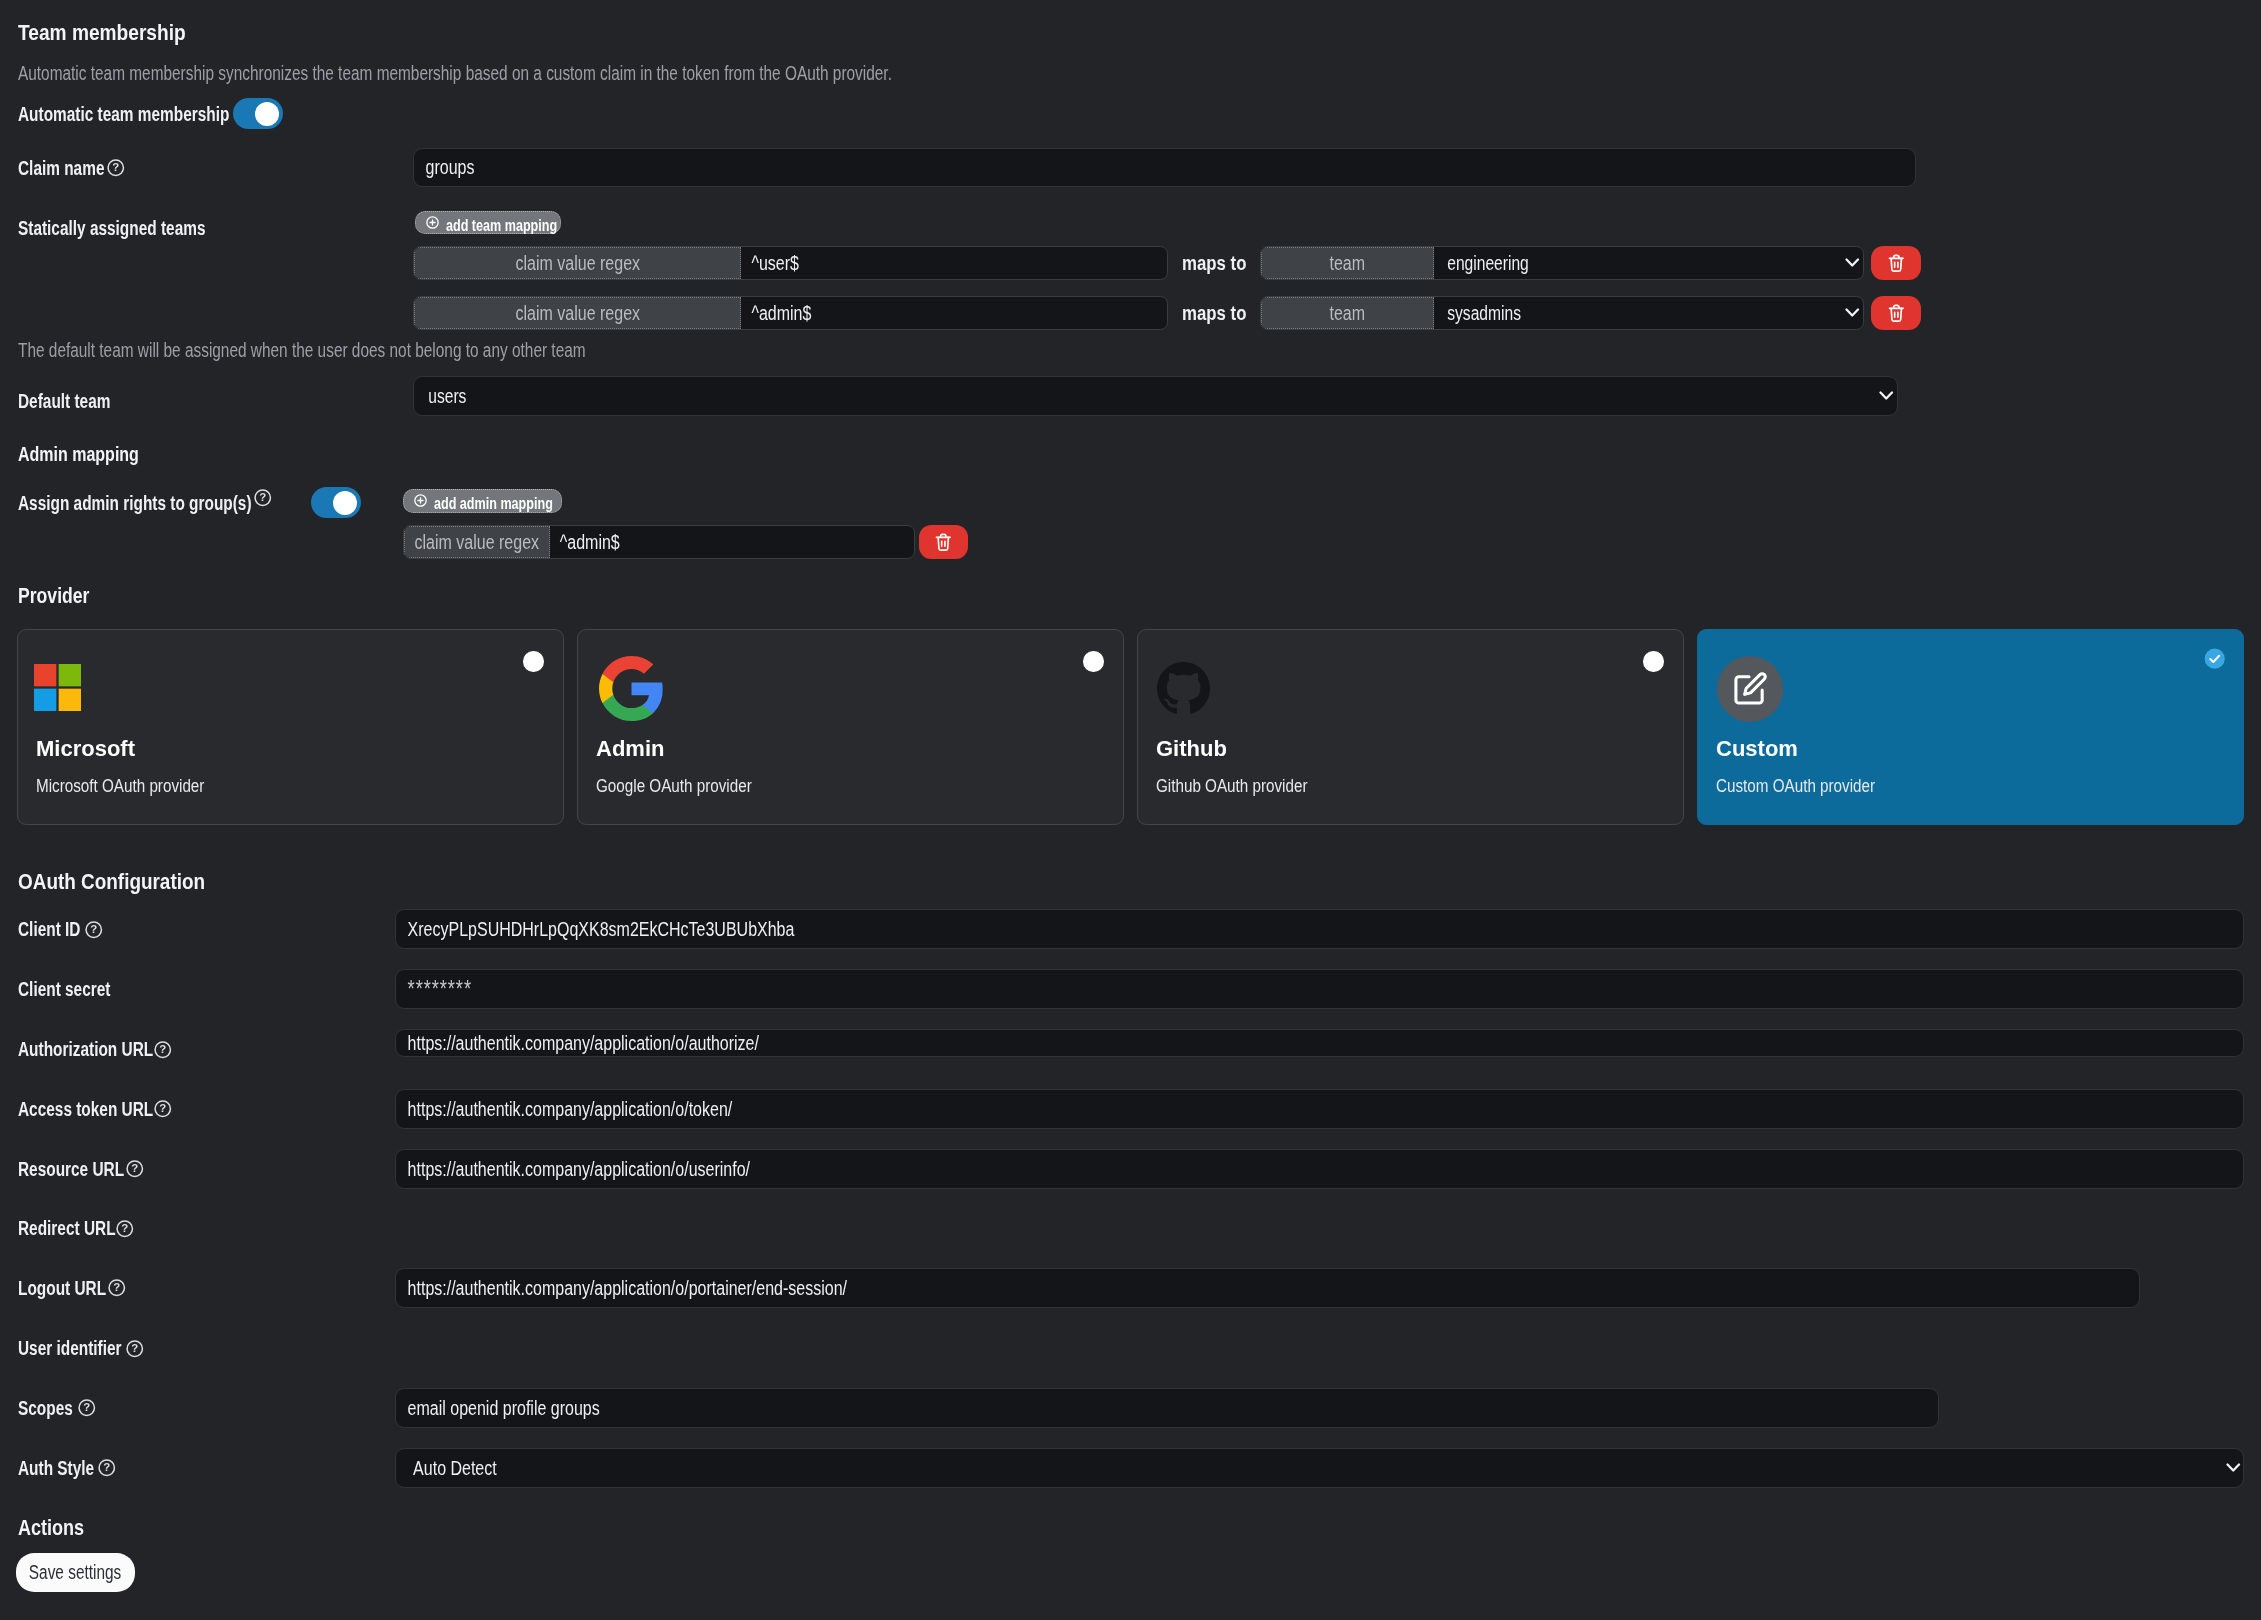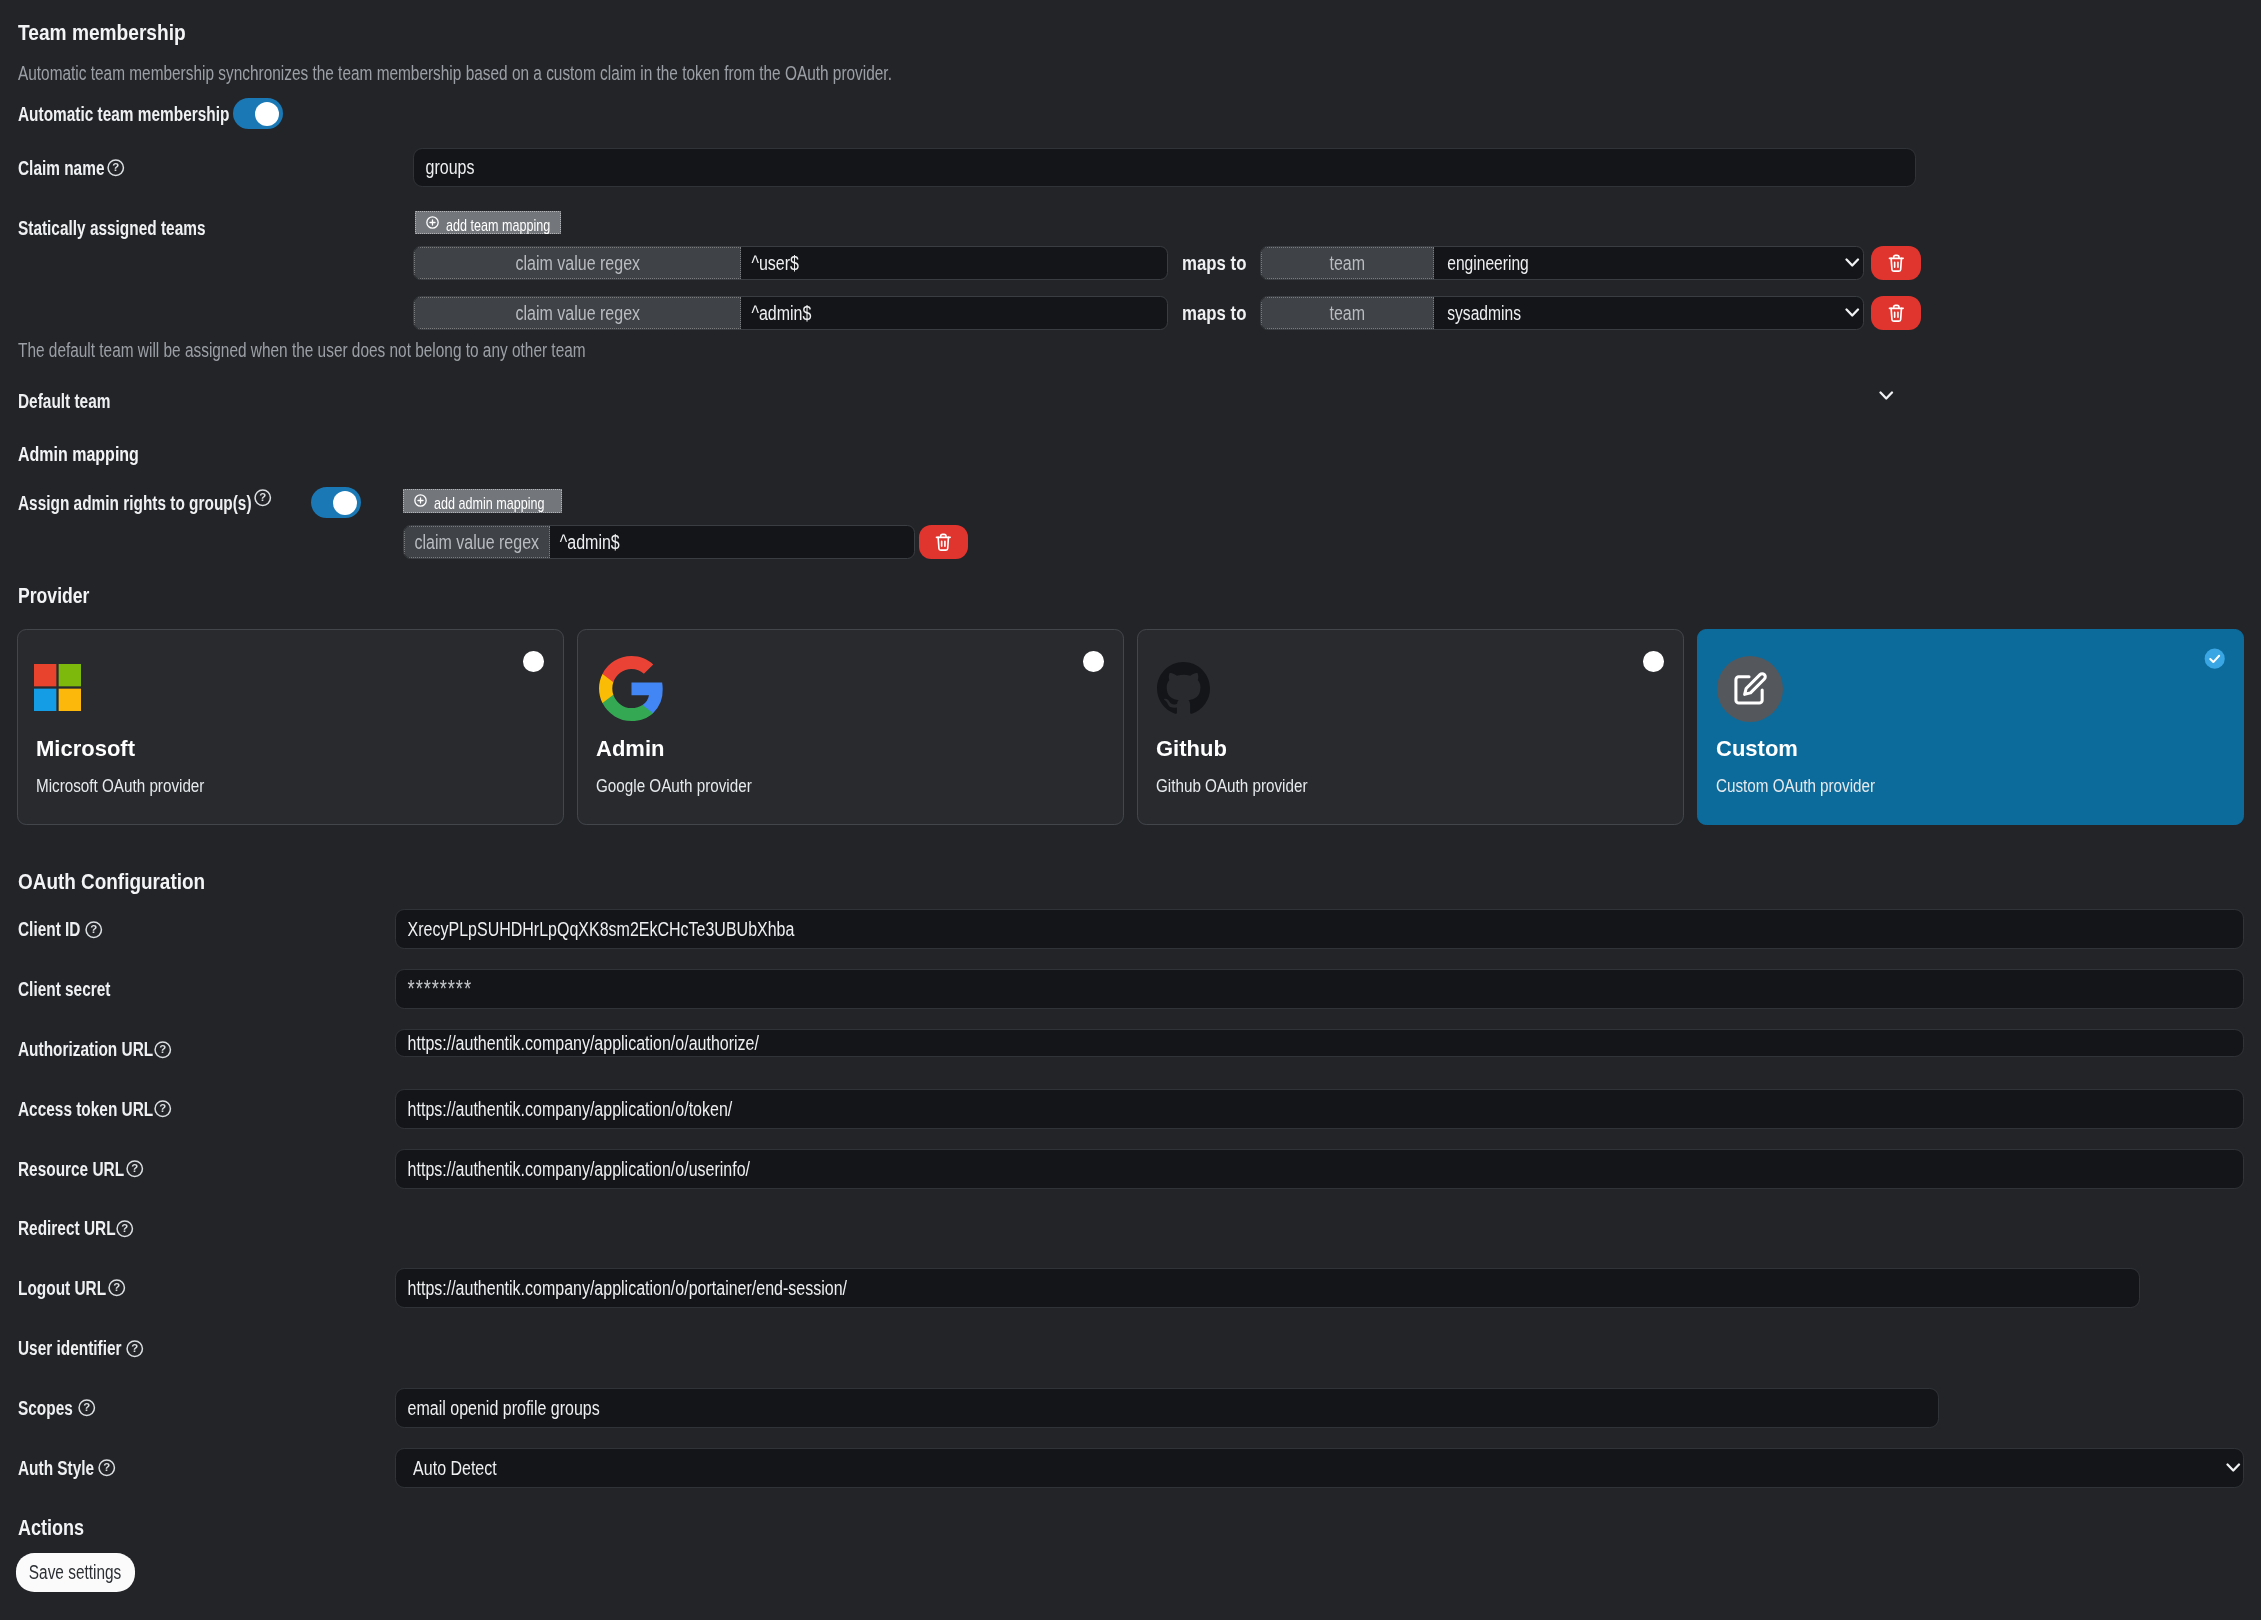--- a/index.html
+++ b/index.html
@@ -5,21 +5,21 @@
 body { font-family:"Liberation Sans", sans-serif; -webkit-font-smoothing:antialiased; }
 .page { position:relative; width:2261px; height:1620px; background:#222428; overflow:hidden; }
 .sec { position:absolute; left:18.3px; font-size:22px; font-weight:600; color:#f3f4f6; line-height:1; white-space:nowrap; }
 .sub { position:absolute; left:18.3px; font-size:20px; font-weight:700; color:#f3f4f6; line-height:1; white-space:nowrap; }
 .desc { position:absolute; left:18.3px; font-size:20px; font-weight:400; color:#9ca0a6; line-height:1; white-space:nowrap; }
 .lab { position:absolute; left:18.3px; display:flex; align-items:center; font-size:20px; font-weight:600; color:#eef0f2; line-height:1; white-space:nowrap; }
 .inp { position:absolute; background:#141518; border:0.8px solid #303338; border-radius:9.2px; display:flex; align-items:center; color:#eef0f2; font-size:20px; white-space:nowrap; }
 .grp { position:absolute; display:flex; border-radius:7.6px; overflow:hidden; border:0.8px solid #3a3d41; background:#141518; white-space:nowrap; }
 .chip { outline:0.8px dotted rgba(255,255,255,0.30); outline-offset:-1.5px; background:#3f4246; color:#b9bcc1; font-size:20px; display:flex; align-items:center; justify-content:center; flex:none; }
 .gval { color:#eef0f2; font-size:20px; display:flex; align-items:center; flex:1; }
-.pill { position:absolute; outline:0.8px dotted rgba(255,255,255,0.45); outline-offset:-1.5px; background:#73767a; border-radius:1px; color:#fff; font-size:17px; font-weight:400; }
+.pill { position:absolute; outline:0.8px dotted rgba(255,255,255,0.45); outline-offset:-1.5px; background:#73767a; border-radius:10px; color:#fff; font-size:17px; font-weight:700; }
 .pill svg { position:absolute; left:10.7px; top:4.6px; }
 .pill .pt { position:absolute; left:31px; top:5.3px; transform:scaleX(0.74); transform-origin:left center; white-space:nowrap; }
 .tgl { position:absolute; width:50px; height:31px; border-radius:16px; background:#1a78b5; }
 .tgl i { position:absolute; right:3.8px; top:3.8px; width:24px; height:24px; border-radius:50%; background:#fff; }
 .del { position:absolute; background:#e0342e; border-radius:12.2px; display:flex; align-items:center; justify-content:center; }
 .chev { position:absolute; }
 .radio { position:absolute; width:20.6px; height:20.6px; border-radius:50%; background:#fff; }
 .card { position:absolute; top:629px; width:547px; height:196px; background:#282a2e; border:1.5px solid #43464b; border-radius:9.2px; }
 .hlp { position:absolute; }
 .sx { display:inline-block; transform-origin:left center; white-space:nowrap; }
@@ -112,20 +112,23 @@
         <path d="M4 6.2h16"></path>
         <path d="M8.9 6V4.8a2.1 2.1 0 0 1 2.1-2.1h2a2.1 2.1 0 0 1 2.1 2.1V6"></path>
         <path d="M6 6.2l.9 13a2 2 0 0 0 2 1.9h6.2a2 2 0 0 0 2-1.9l.9-13"></path>
         <path d="M10.1 10.8v5.8M13.9 10.8v5.8"></path>
       </svg>
     </div>
 <div class="desc" style="top:340px"><span class="sx" style="transform:scaleX(0.77)">The default team will be assigned when the user does not belong to any other team</span></div>
 <div class="lab" style="top:381px;height:40px">
       <span class="sx" style="transform:scaleX(0.77)">Default team</span>
     </div>
+<div class="inp" style="left:413px;top:376px;width:1485px;height:40px">
+      <span class="sx" style="transform:scaleX(0.78);padding-left:18.3px">users</span>
+    </div>
 <svg class="chev" style="left:1879px;top:391px" width="14.5" height="9.2" viewBox="0 0 19 12">
       <path d="M2 2 9.5 9.8 17 2" fill="none" stroke="#f0f2f4" stroke-width="3.0" stroke-linecap="round" stroke-linejoin="round"></path>
     </svg>
 <div class="sub" style="top:444px"><span class="sx" style="transform:scaleX(0.8)">Admin mapping</span></div>
 <div class="lab" style="top:487px;height:32px">
       <span class="sx" style="transform:scaleX(0.77)">Assign admin rights to group(s)</span>
     </div>
 <svg class="hlp" style="left:254px;top:489px" width="17.5" height="17.5" viewBox="0 0 23 23">
       <circle cx="11.5" cy="11.5" r="10.1" fill="none" stroke="#dcdfe2" stroke-width="2.0"></circle>
       <text x="11.5" y="16.2" font-family="Liberation Sans" font-size="15" font-weight="700" fill="#dcdfe2" text-anchor="middle">?</text>

